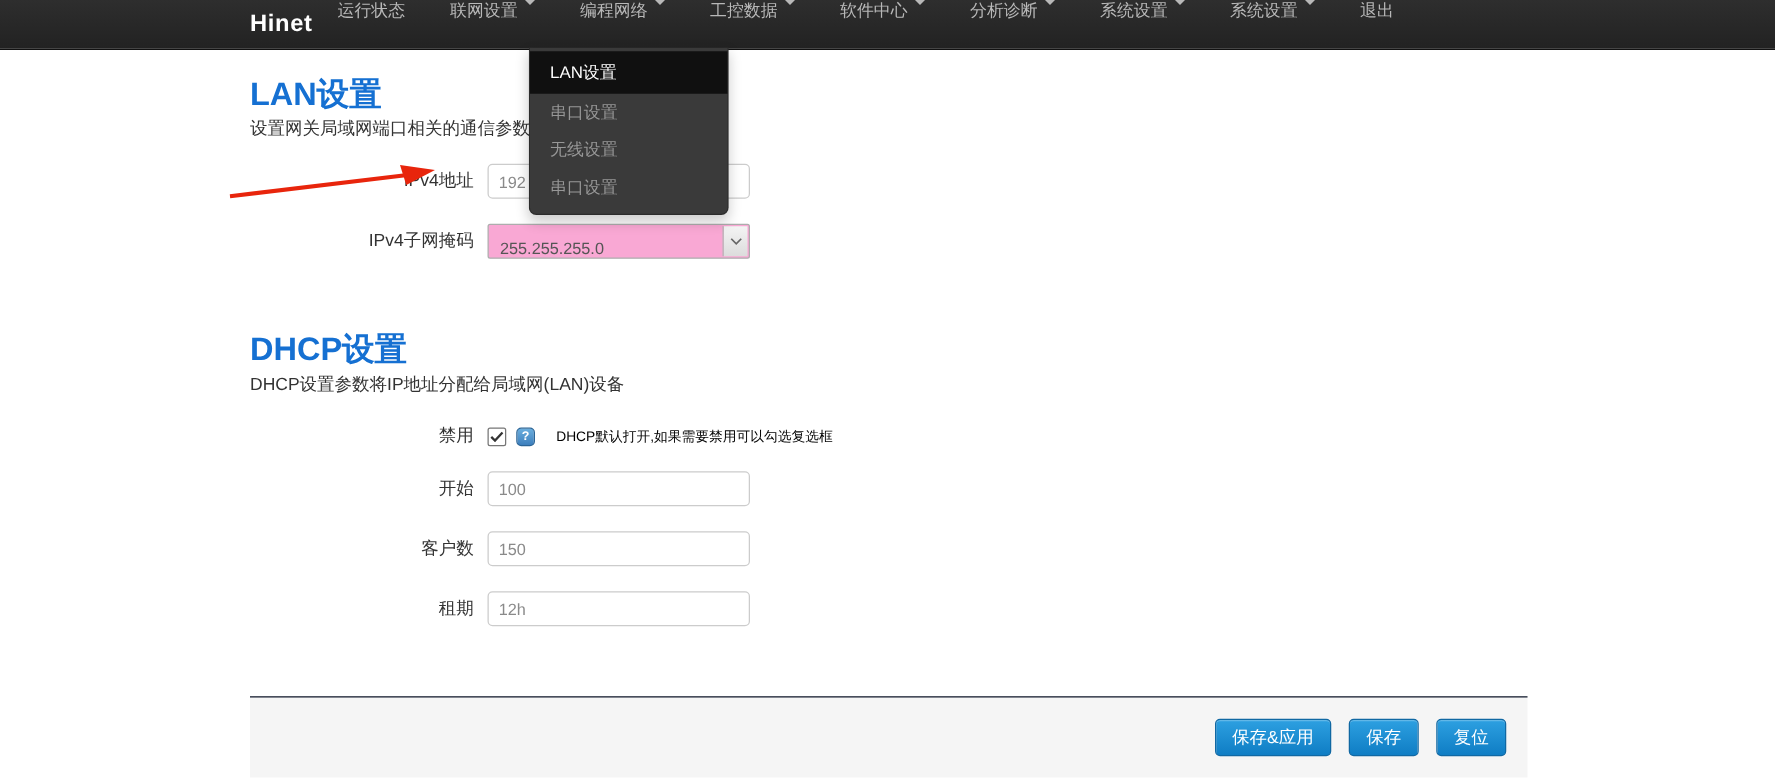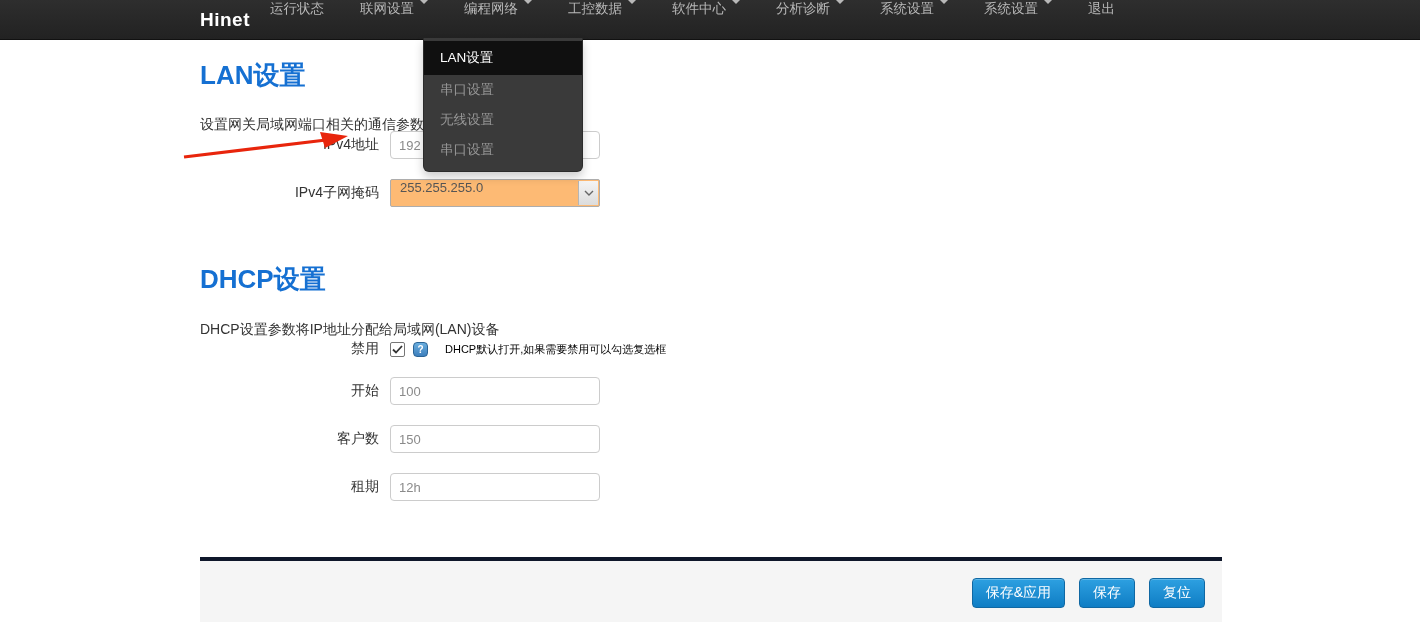--- a/index.html
+++ b/index.html
@@ -22,50 +22,50 @@
   .dropdown-menu { position:absolute; left:423px; top:38px; width:160px; z-index:100;
     background:#3a3a3a; border:1px solid rgba(0,0,0,.25); border-top:none;
     border-radius:0 0 6px 6px; padding:3px 0 6px; box-shadow:0 5px 10px rgba(0,0,0,.2); }
   .dd-item { display:block; padding:6px 16px; font-size:13.5px; color:#979797;
     text-decoration:none; cursor:pointer; }
   .dd-item.active { background:#101010; color:#fff; padding:8px 16px; }
 
   
   .section-title { position:absolute; left:200px; color:#1570d2; font-size:26px;
     font-weight:bold; }
-  .section-sub { position:absolute; left:200px; color:#333; font-size:14px;margin-top:22px; }
+  .section-sub { position:absolute; left:200px; color:#333; font-size:14px; }
 
   
   .row { position:absolute; left:200px; display:flex; align-items:center; height:28px; }
   .lbl { width:190px; text-align:right; padding-right:11px; font-size:14px; color:#333; }
   .txt { width:210px; height:28px; border:1px solid #ccc; border-radius:4px;
     padding:0 8px; font-size:13px; color:#8a8a8a; background:#fff; outline:none;
     font-family:"Liberation Sans","DejaVu Sans",sans-serif; }
   .selectbox { position:relative; width:210px; height:28px; border:1px solid #adadad;
-    border-radius:2px; background:#fdba74; cursor:pointer; display:flex; align-items:flex-start; }
+    border-radius:2px; background:#f9a8d4; cursor:pointer; display:flex; align-items:flex-end; }
   .selectbox .sel-text { padding-left:9px; font-size:13px; color:#555; }
   .sel-arrow { position:absolute; right:1px; top:1px; width:20px; height:24px;
     background:linear-gradient(#f4f4f4,#dcdcdc); border-left:1px solid #b5b5b5;
     display:flex; align-items:center; justify-content:center; }
 
   
   .checkbox { width:15px; height:15px; background:#fff; border:1px solid #767676;
     border-radius:2px; display:flex; align-items:center; justify-content:center; cursor:pointer; }
   .help-icon { width:15px; height:15px; border-radius:4px; margin-left:8px;
     background:linear-gradient(#6aaede,#3d7fbd); border:1px solid #2a6496; color:#fff;
     font-size:10px; font-weight:bold; display:flex; align-items:center;
     justify-content:center; cursor:pointer; }
   .hint { margin-left:17px; font-size:11px; color:#000000; }
 
   
   .annotation { position:absolute; left:176px; top:127px; z-index:50; }
 
   
   .footer { position:absolute; left:200px; top:557px; width:1022px; height:65px;
-    background:#f5f5f5; border-top:4px solid #0f172a; }
+    background:#f5f5f5; border-top:1px solid #0f172a; }
   .footer-btns { position:absolute; right:17px; top:17px; display:flex; gap:14px; }
   .btn { height:30px; padding:0 13px; border:1px solid #1068a3; border-radius:4px;
     background:linear-gradient(#2da0e1,#0f7dc4); color:#fff; font-size:14px;
     cursor:pointer; font-family:"Liberation Sans","DejaVu Sans",sans-serif;
     box-shadow:inset 0 1px 0 rgba(255,255,255,.25); }
 </style>
 </head>
 <body>
 
 <div class="navbar">

